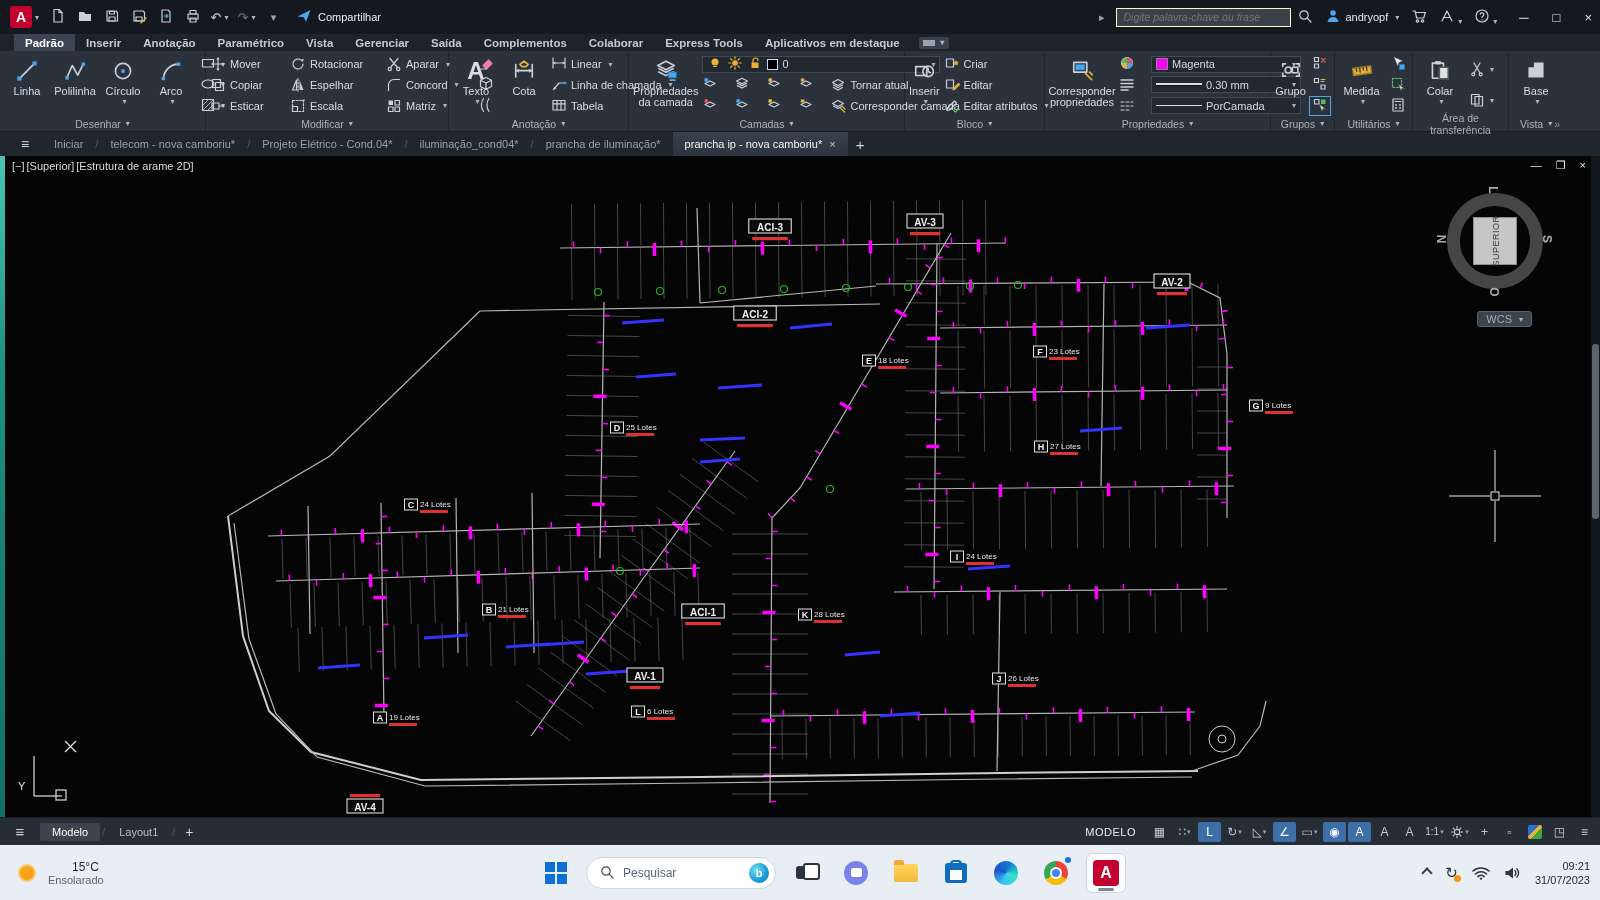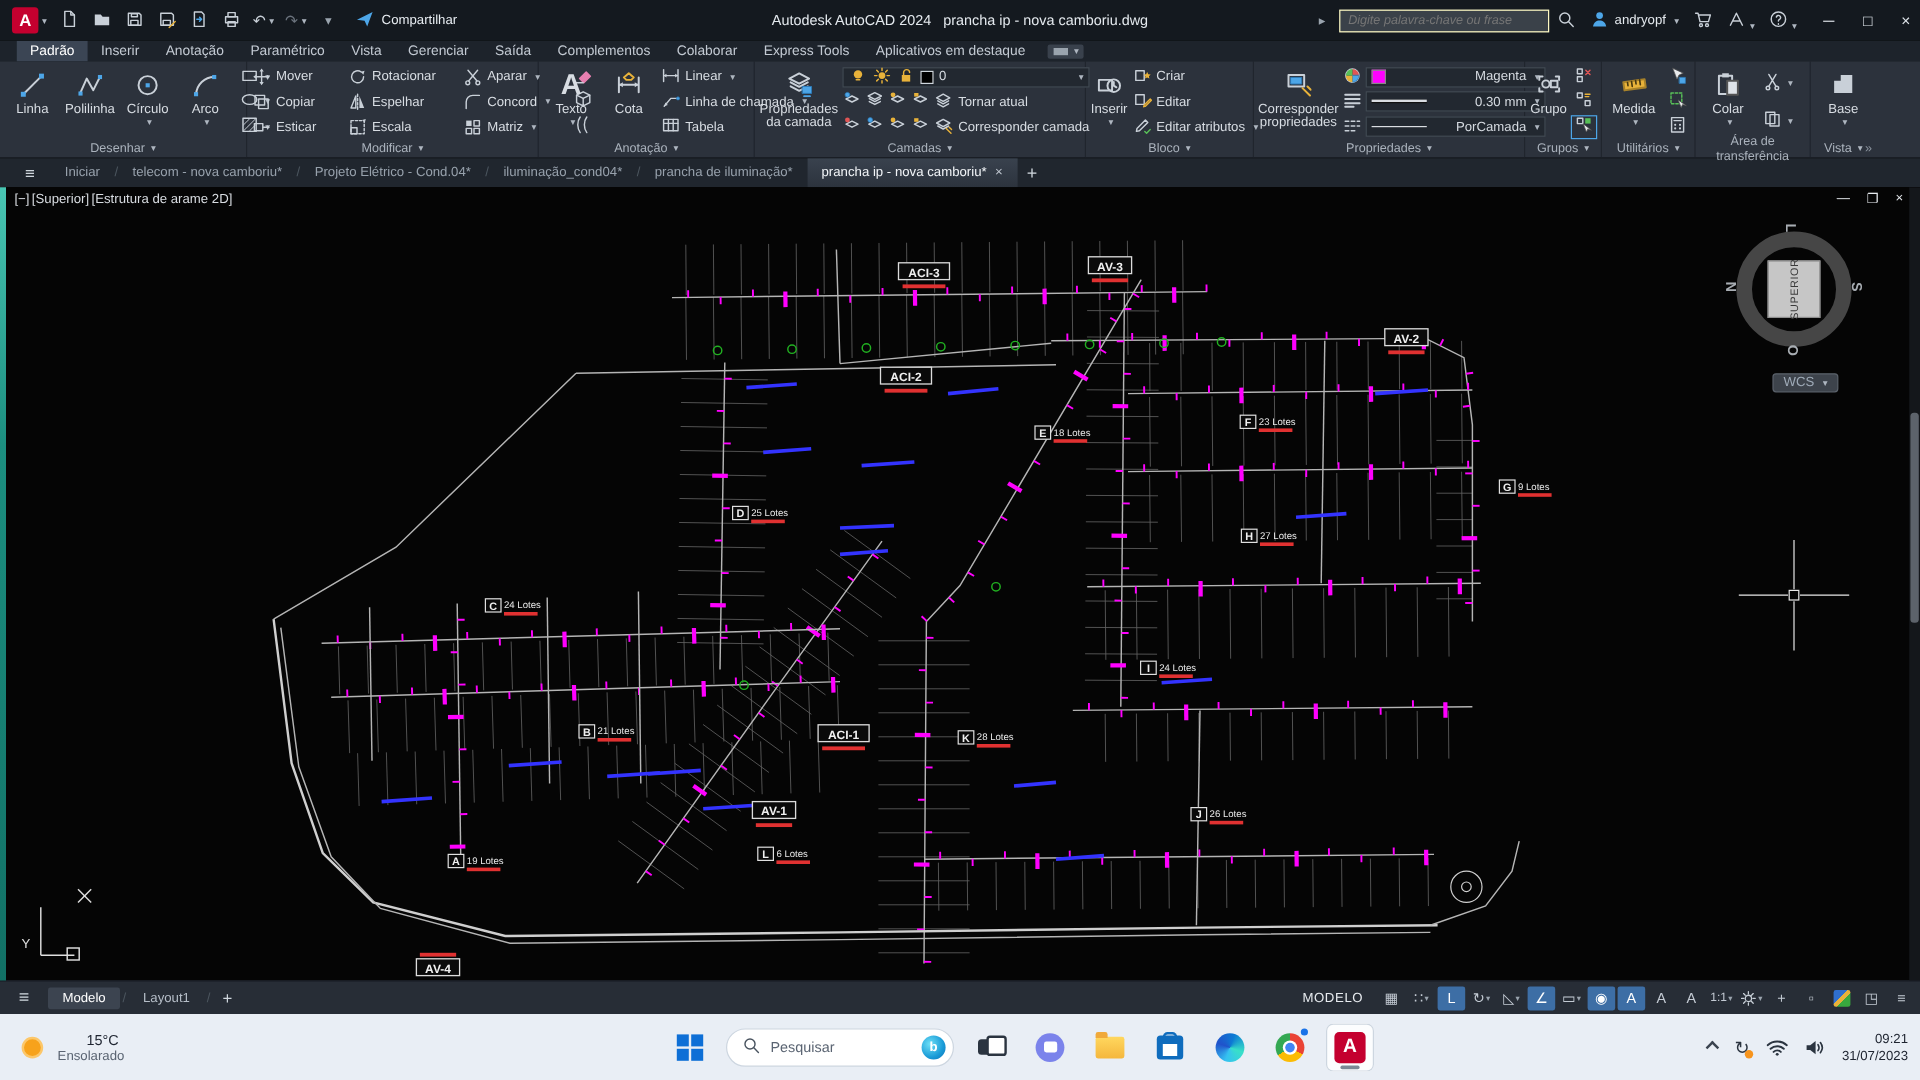--- a/index.html
+++ b/index.html
@@ -15,21 +15,21 @@
   .qat .qi{width:17px;height:17px;display:flex;align-items:center;justify-content:center;}
   .share{display:flex;align-items:center;gap:6px;margin-left:14px;color:#e8edf2;}
   .tb-center{position:absolute;left:0;right:0;text-align:center;color:#e4e9ee;font-size:12px;pointer-events:none;}
   .tb-right{position:absolute;right:8px;display:flex;align-items:center;gap:12px;}
   .tb-search{display:flex;align-items:center;gap:6px;}
   .tb-search input{width:175px;height:19px;background:#3a4149;border:1px solid #fef9c3;color:#b9c2cb;
     font-style:italic;font-size:10.5px;padding:0 6px;font-family:inherit;}
   .user{display:flex;align-items:center;gap:4px;color:#e4e9ee;}
   .winbtns{display:flex;align-items:center;gap:24px;margin-left:10px;color:#dfe4ea;font-size:13px;}
   
-  .menubar{height:17px;background:#1d232b;display:flex;align-items:stretch;padding-left:14px;font-size:11.5px;}
+  .menubar{height:17px;background:#1d232b;display:flex;align-items:stretch;padding-left:14px;font-size:11.5px;font-weight:bold;}
   .mtab{padding:1px 11px;color:#c3cad3;display:flex;align-items:center;cursor:default;}
   .mtab.active{background:#3b4554;color:#fff;}
   .ws-btn{align-self:center;margin-left:8px;width:30px;height:12px;background:#39414c;border-radius:2px;
     display:flex;align-items:center;justify-content:center;gap:2px;}
   .ws-btn i{display:block;width:12px;height:6px;background:#9aa4ae;}
   
   .ribbon{height:81px;background:#2c323c;display:flex;border-bottom:1px solid #171b21;}
   .panel{border-right:1px solid #20252d;display:flex;flex-direction:column;padding:3px 4px 0 4px;}
   .pbody{flex:1;display:flex;gap:4px;}
   .plabel{height:15px;text-align:center;color:#aab2bc;font-size:10.5px;display:flex;align-items:center;justify-content:center;gap:2px;}
@@ -39,21 +39,21 @@
   .bb .blab{text-align:center;line-height:11px;color:#d8dde3;}
   .bb.wide{width:66px;}
   .smallcol{display:flex;flex-direction:column;justify-content:space-around;}
   .sbtn{display:flex;align-items:center;gap:2px;height:18px;padding:0 2px;cursor:default;}
   .rrows{display:flex;flex-direction:column;justify-content:space-around;}
   .rrow{display:flex;align-items:center;gap:4px;height:19px;white-space:nowrap;color:#d8dde3;cursor:default;}
   .mgrid{display:grid;grid-template-columns:80px 96px 86px;align-content:space-around;height:100%;}
   .ddbox{display:flex;align-items:center;gap:4px;background:#222830;border:1px solid #424a54;height:17px;padding:0 4px;}
   .ddbox .flex{flex:1;}
   .layrows{display:flex;flex-direction:column;justify-content:space-around;width:238px;}
-  .lrow{display:flex;align-items:center;gap:3px;height:18px;text-align:right;}
+  .lrow{display:flex;align-items:center;gap:16px;height:18px;}
   .swatch-magenta{width:12px;height:12px;background:#ff00ff;border:1px solid #888;}
   .swatch-black{width:11px;height:11px;background:#000;border:1px solid #cfd6dd;}
   .lwline{flex:0 0 46px;height:3px;background:#111;border-top:2px solid #d9dde2;}
   .ltline{flex:0 0 46px;height:1px;background:#d9dde2;}
   .selbox{width:150px;}
   .sel3 .lrow{height:19px;}
   .groupsel{outline:1px solid #4da6e8;}
   
   .filetabs{height:24px;background:#20262e;display:flex;align-items:stretch;padding-left:8px;font-size:11px;}
   .ft-menu{width:34px;display:flex;align-items:center;justify-content:center;color:#cfd6dd;font-size:14px;}
@@ -95,21 +95,21 @@
   .sic{min-width:23px;height:20px;display:flex;align-items:center;justify-content:center;gap:1px;
     color:#c3cad3;font-size:12px;border-radius:2px;padding:0 2px;}
   .sic.on{background:#3d6ea5;color:#fff;}
   .sic .dd{font-size:7px;color:#9aa4ae;}
   .gfx{width:14px;height:14px;border-radius:2px;background:linear-gradient(135deg,#2f6fce 40%,#e8b23a 40% 60%,#39a83e 60%);}
   
   .taskbar{height:55px;background:#e9eef5;display:flex;align-items:center;position:relative;color:#1e2430;}
   .weather{display:flex;align-items:center;gap:8px;margin-left:14px;}
   .weather .t{font-size:12px;color:#1e2430;margin-left:24px;}
   .weather .de{font-size:11px;color:#5a6472;}
-  .tb-center-group{position:absolute;left:555px;display:flex;align-items:center;gap:10px;}
+  .tb-center-group{position:absolute;left:536px;display:flex;align-items:center;gap:10px;}
   .win-logo{width:22px;height:22px;display:grid;grid-template-columns:10px 10px;grid-gap:2px;}
   .win-logo i{background:#0e6fd6;display:block;height:10px;}
   .search-pill{width:190px;height:32px;background:#fff;border:1px solid #cdd6e0;border-radius:16px;
     display:flex;align-items:center;padding:0 6px 0 12px;gap:8px;color:#5a6472;}
   .search-pill .flex{flex:1;font-size:12px;}
   .bing{width:20px;height:20px;border-radius:50%;background:radial-gradient(circle at 35% 35%,#6ee0f7,#1a9bd7 60%,#0b6fb8);
     display:flex;align-items:center;justify-content:center;color:#fff;font-size:11px;font-weight:bold;}
   .tk{width:40px;height:40px;display:flex;align-items:center;justify-content:center;position:relative;border-radius:6px;}
   .tk.active{background:rgba(255,255,255,.85);box-shadow:0 0 0 1px #cdd6e0 inset;}
   .tk.active::after{content:"";position:absolute;bottom:2px;left:12px;right:12px;height:3px;border-radius:2px;background:#7b8794;}
@@ -186,23 +186,20 @@
       </span>
     <span class="qi" style="color:#c9d0d8;font-size:13px;">↶<span class="caret">▾</span></span>
     <span class="qi" style="color:#6b737d;font-size:13px;">↷<span class="caret">▾</span></span>
     <span class="qi" style="color:#9aa4ae;">▾</span>
   </div>
   <div class="share">
     <i><svg class="ic" width="16" height="16" viewBox="0 0 16 16">
           <path class="bf" d="M1.5 8.5L14.5 2l-4.5 12-2.2-4.8z"></path>
         </svg></i>
     <span>Compartilhar</span>
-  </div>
-  <div class="tb-center">
-    <span>Autodesk AutoCAD 2024</span>&nbsp;&nbsp;&nbsp;<span>prancha ip - nova camboriu.dwg</span>
   </div>
   <div class="tb-right">
     <span style="color:#9aa4ae;">▸</span>
     <div class="tb-search">
       <input placeholder="Digite palavra-chave ou frase" style="">
       <span><i><svg class="ic" width="16" height="16" viewBox="0 0 16 16">
               <circle cx="7" cy="7" r="4.2"></circle>
               <line x1="10.2" y1="10.2" x2="14" y2="14"></line>
             </svg></i></span>
     </div>

